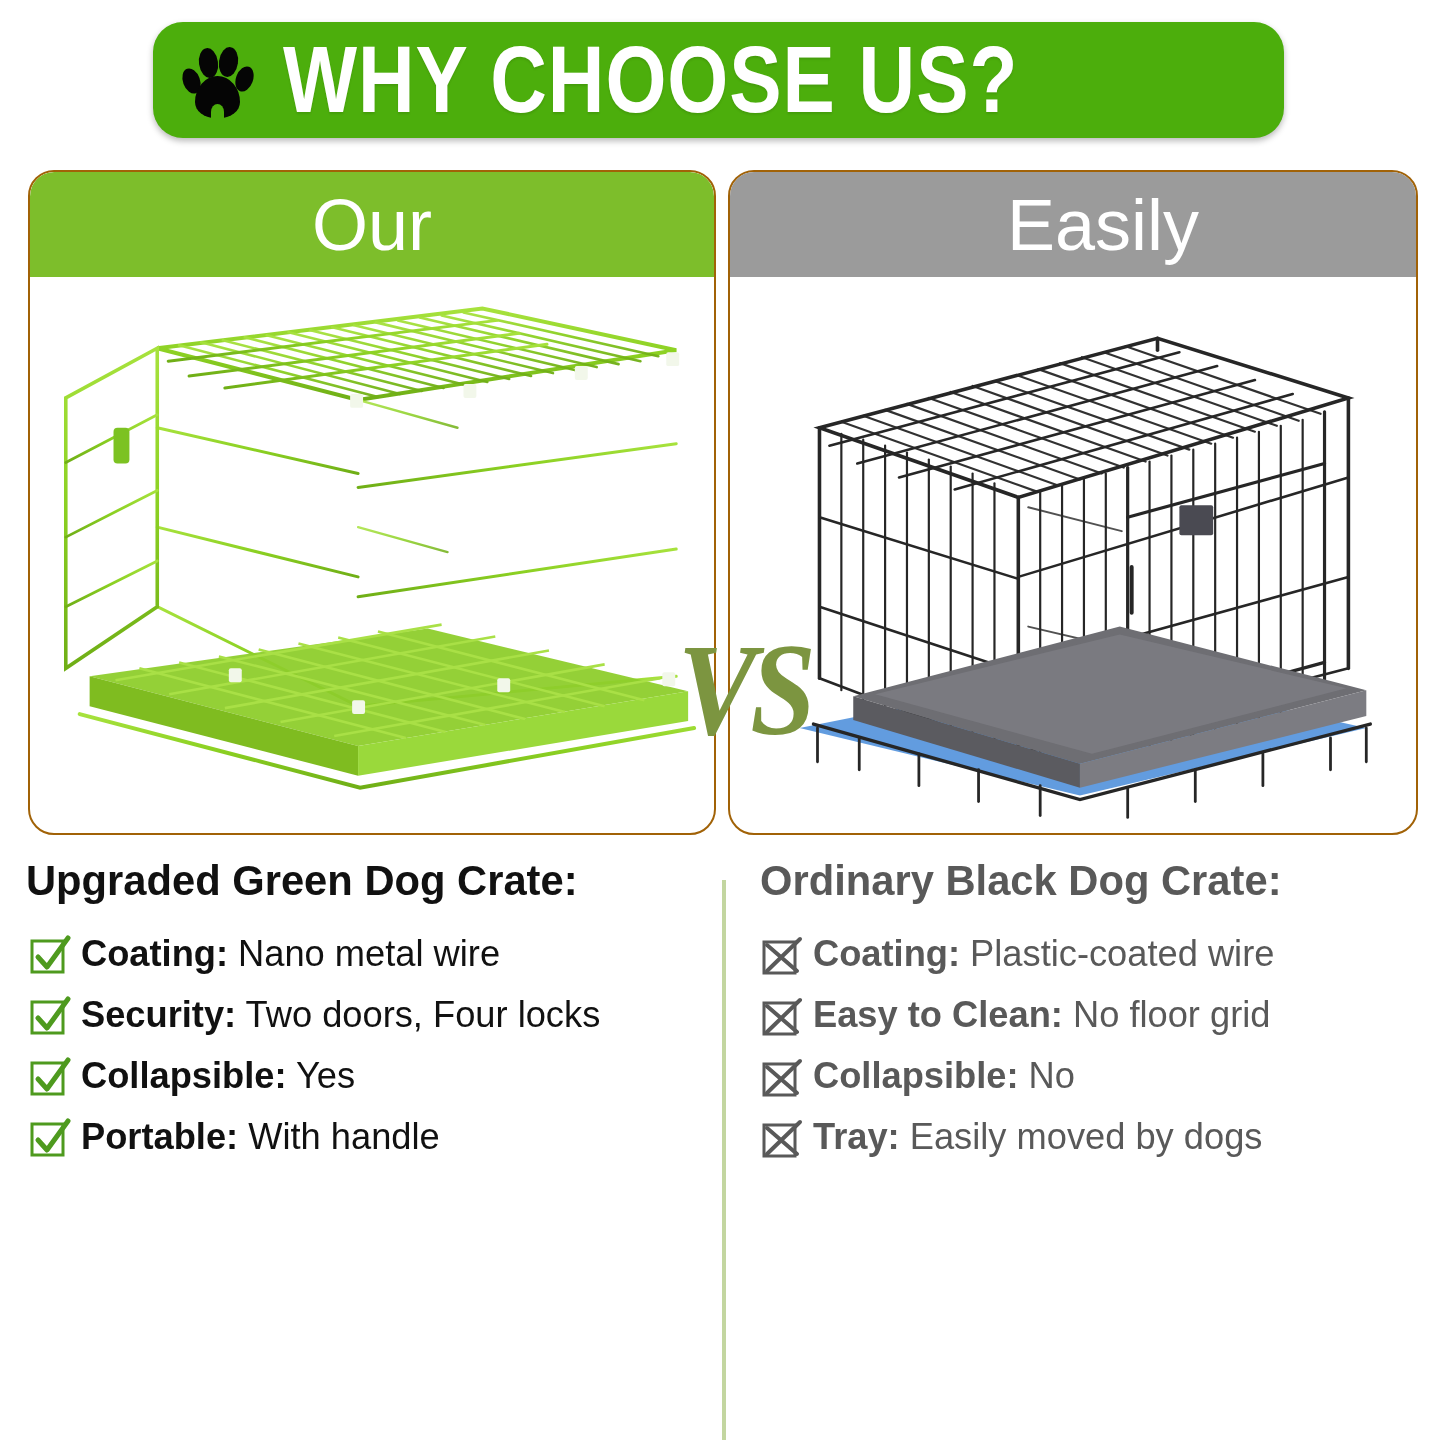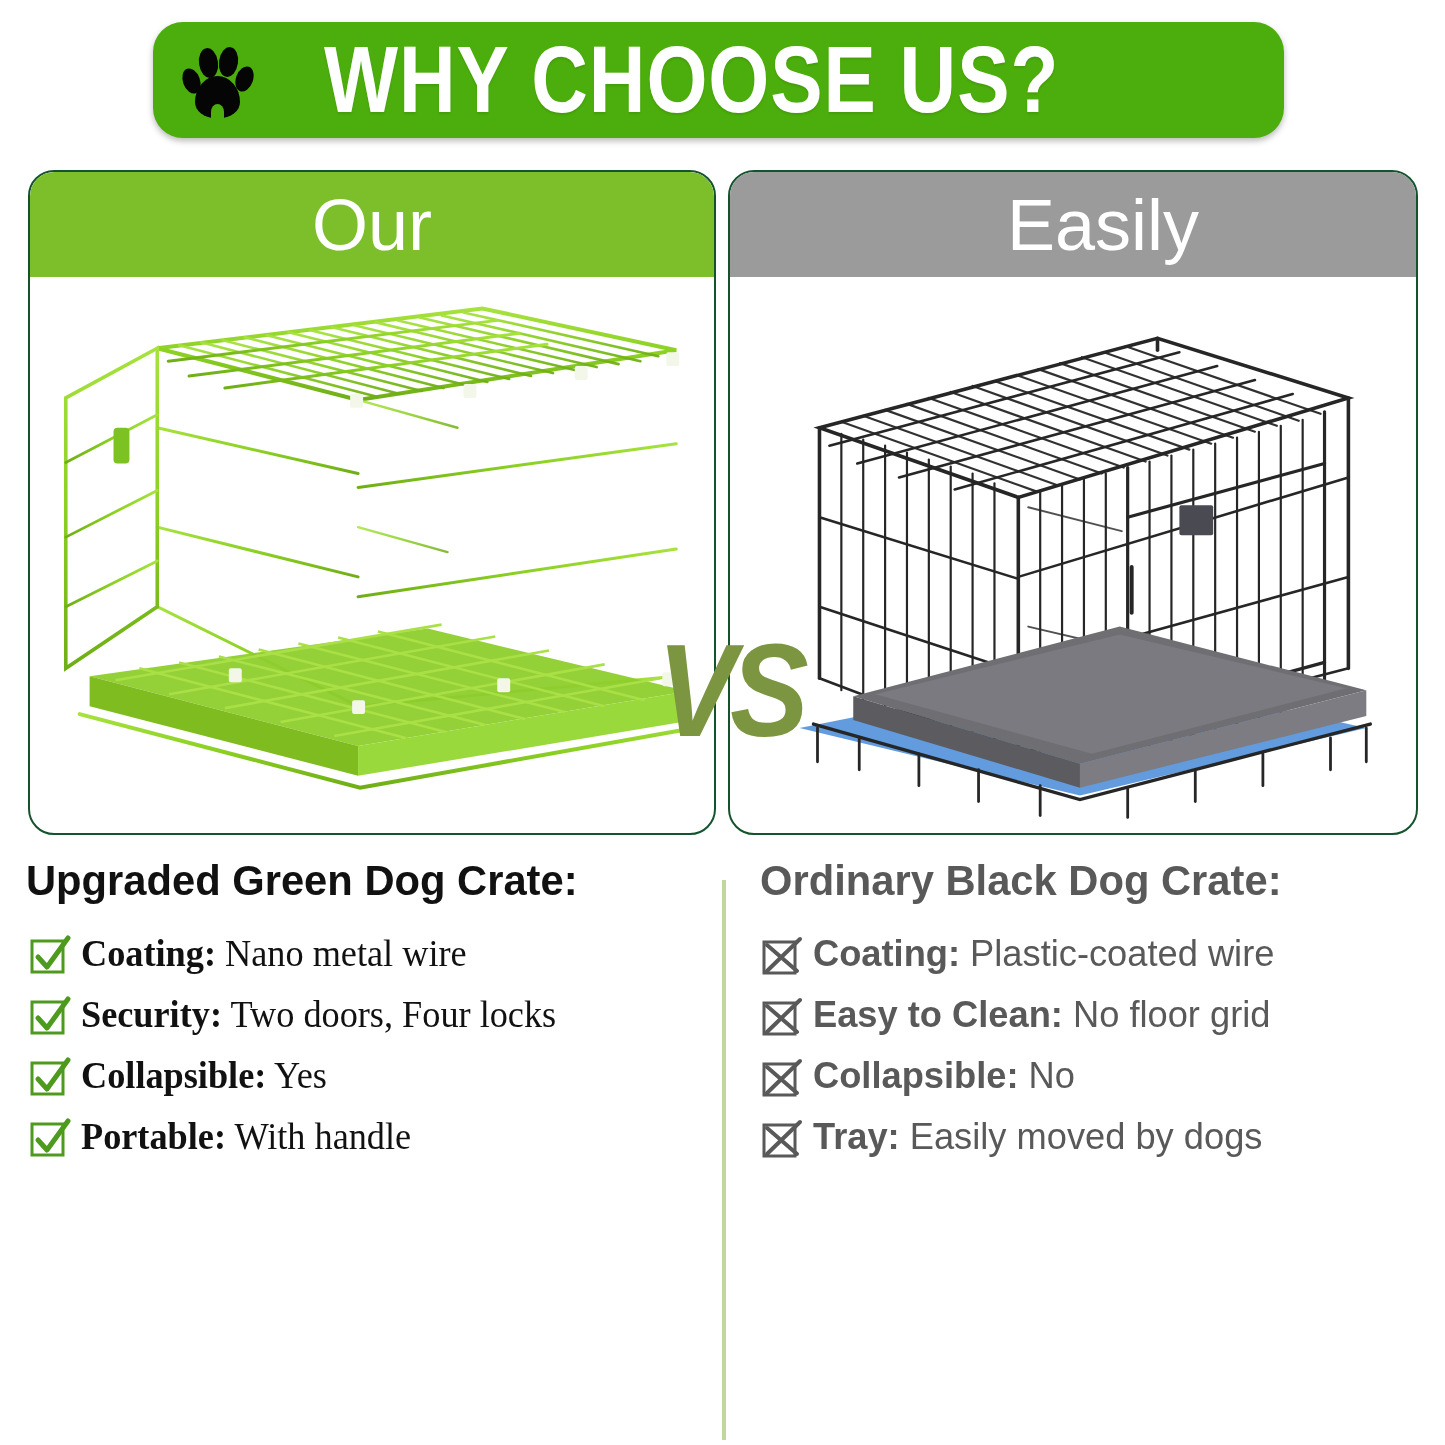--- a/index.html
+++ b/index.html
@@ -22,21 +22,20 @@
     top: 22px;
     width: 1131px;
     height: 116px;
     background: #4CAE0C;
     border-radius: 30px;
     box-shadow: 0 3px 6px rgba(0,0,0,0.28);
     display: flex;
     align-items: center;
     padding-left: 28px;
     box-sizing: border-box;
-    gap: 41px;
   }
   .paw-icon {
     width: 72px;
     height: 78px;
     position: relative;
     flex: 0 0 auto;
     margin-top: 2px;
   }
   .paw-icon .pad {
     position: absolute;
@@ -83,21 +82,21 @@
     position: absolute;
     left: 0;
     top: 170px;
     width: 1445px;
     height: 670px;
   }
   .panel {
     position: absolute;
     top: 0;
     height: 665px;
-    border: 2px solid #14532d;
+    border: 2px solid #a16207;
     border-radius: 26px;
     box-sizing: border-box;
     background: #ffffff;
     overflow: hidden;
   }
   .panel-our   { left: 28px;  width: 688px; }
   .panel-other { left: 728px; width: 690px; }
 
   .panel-head {
     position: absolute;
@@ -134,22 +133,23 @@
   
   .vs-badge {
     position: absolute;
     left: 650px;
     top: 455px;
     width: 160px;
     height: 130px;
     z-index: 20;
     display: flex;
     align-items: center;
-    justify-content: center;
+    justify-content: flex-end;
     pointer-events: none;
+    font-family: Liberation Serif, serif;
   }
   .vs-text {
     font-size: 118px;
     font-weight: bold;
     font-style: italic;
     color: #7C9540;
     line-height: 1;
     letter-spacing: -6px;
     transform: scaleY(1.12);
   }
@@ -187,21 +187,21 @@
     transform-origin: left center;
   }
   .col-our   .col-title { color: #111111; }
   .col-other .col-title { color: #595959; margin-left: 12px; }
 
   .feature-row {
     display: flex;
     align-items: flex-start;
     margin-bottom: 14px;
   }
-  .col-our .feature-row { padding-left: 4px; font-family: Liberation Serif, serif; }
+  .col-our .feature-row { padding-left: 4px; }
   .col-other .feature-row { padding-left: 14px; }
 
   .mark {
     flex: 0 0 auto;
     width: 40px;
     height: 40px;
     margin-right: 11px;
     margin-top: 7px;
     position: relative;
   }

